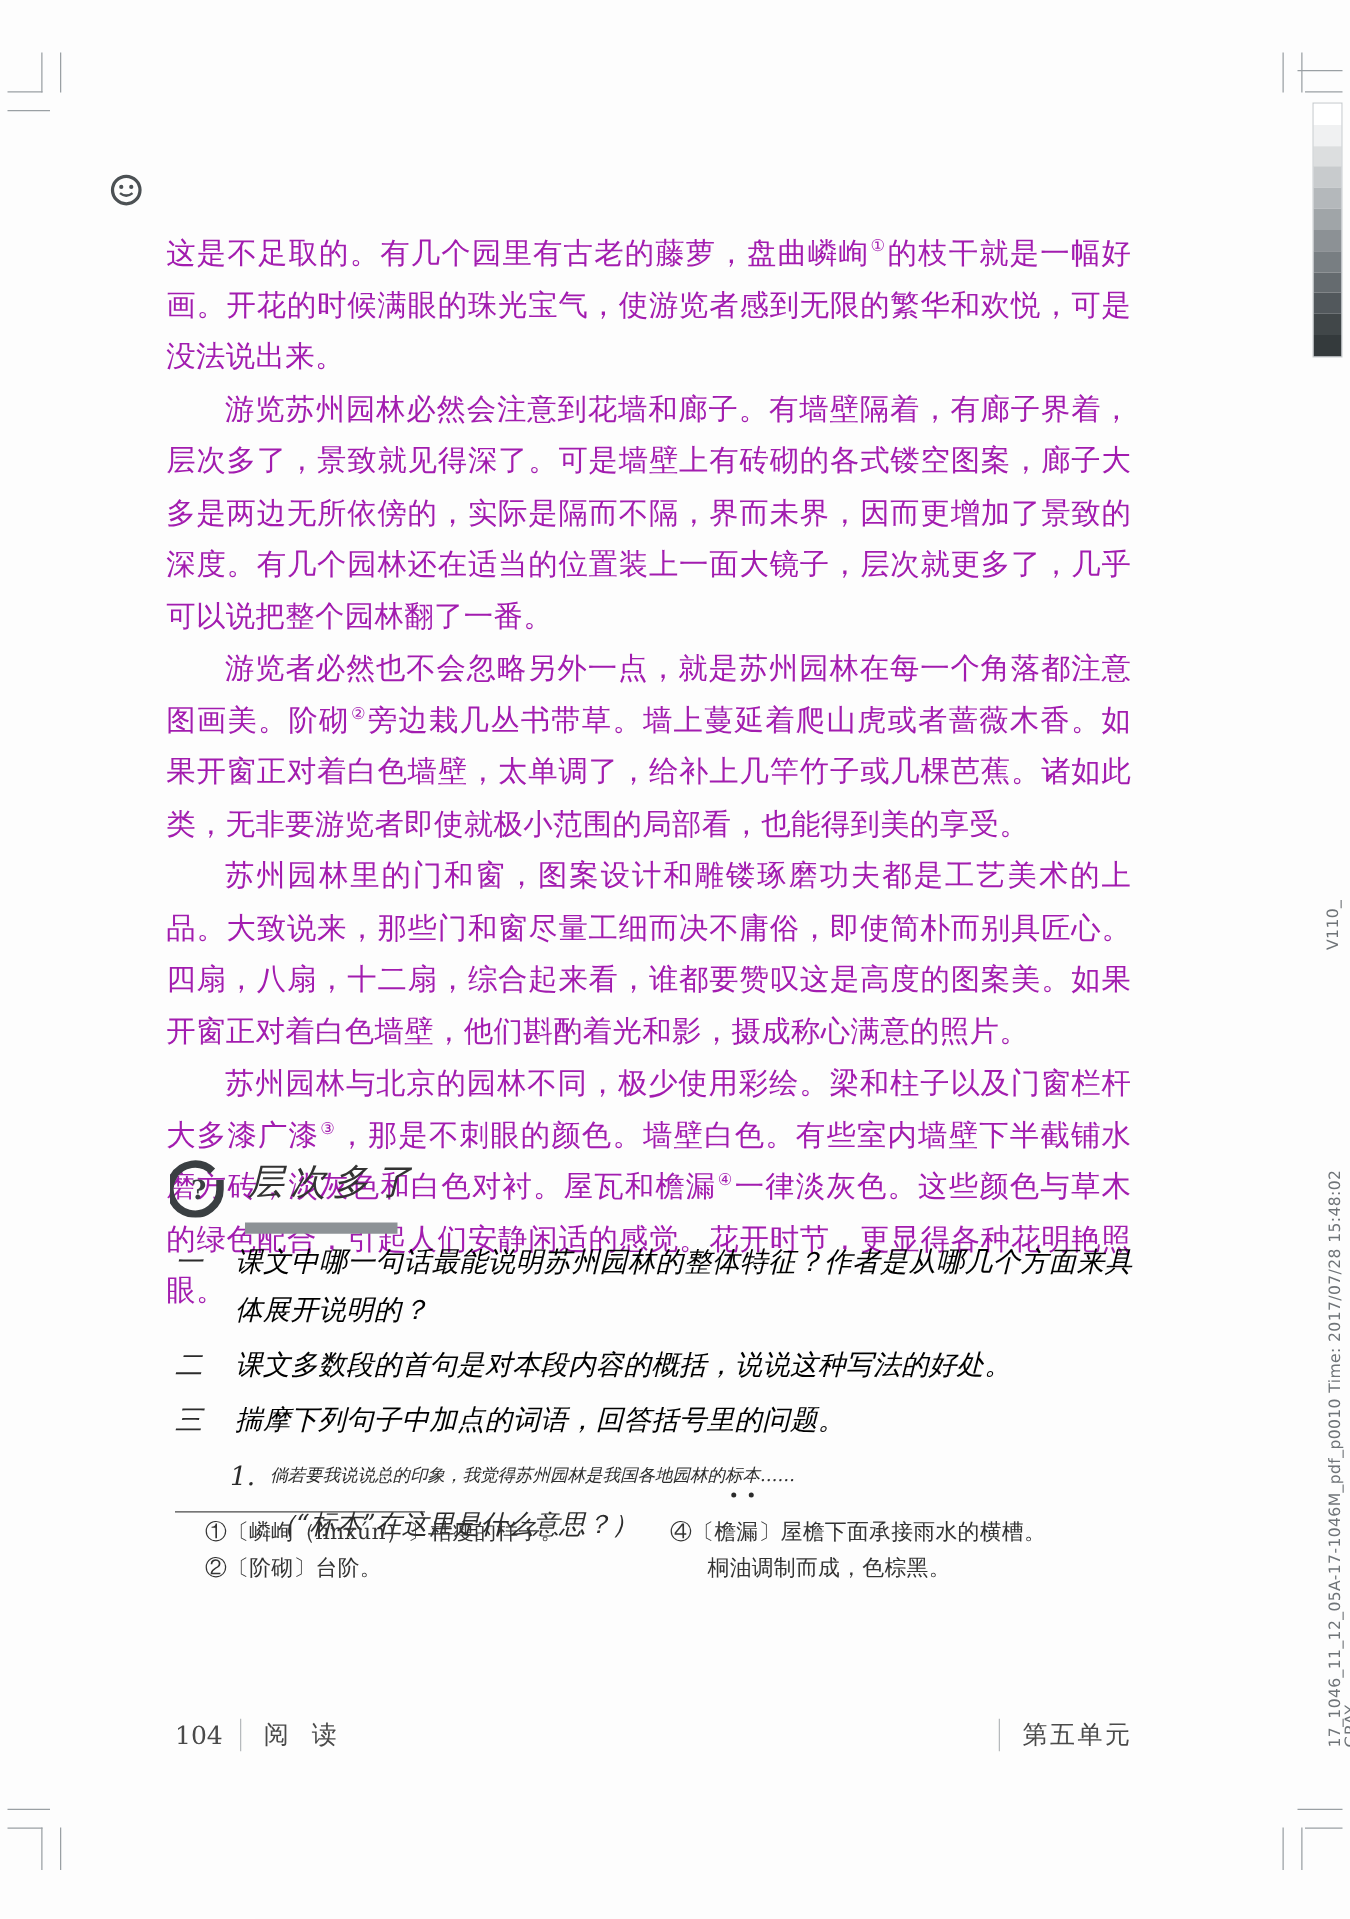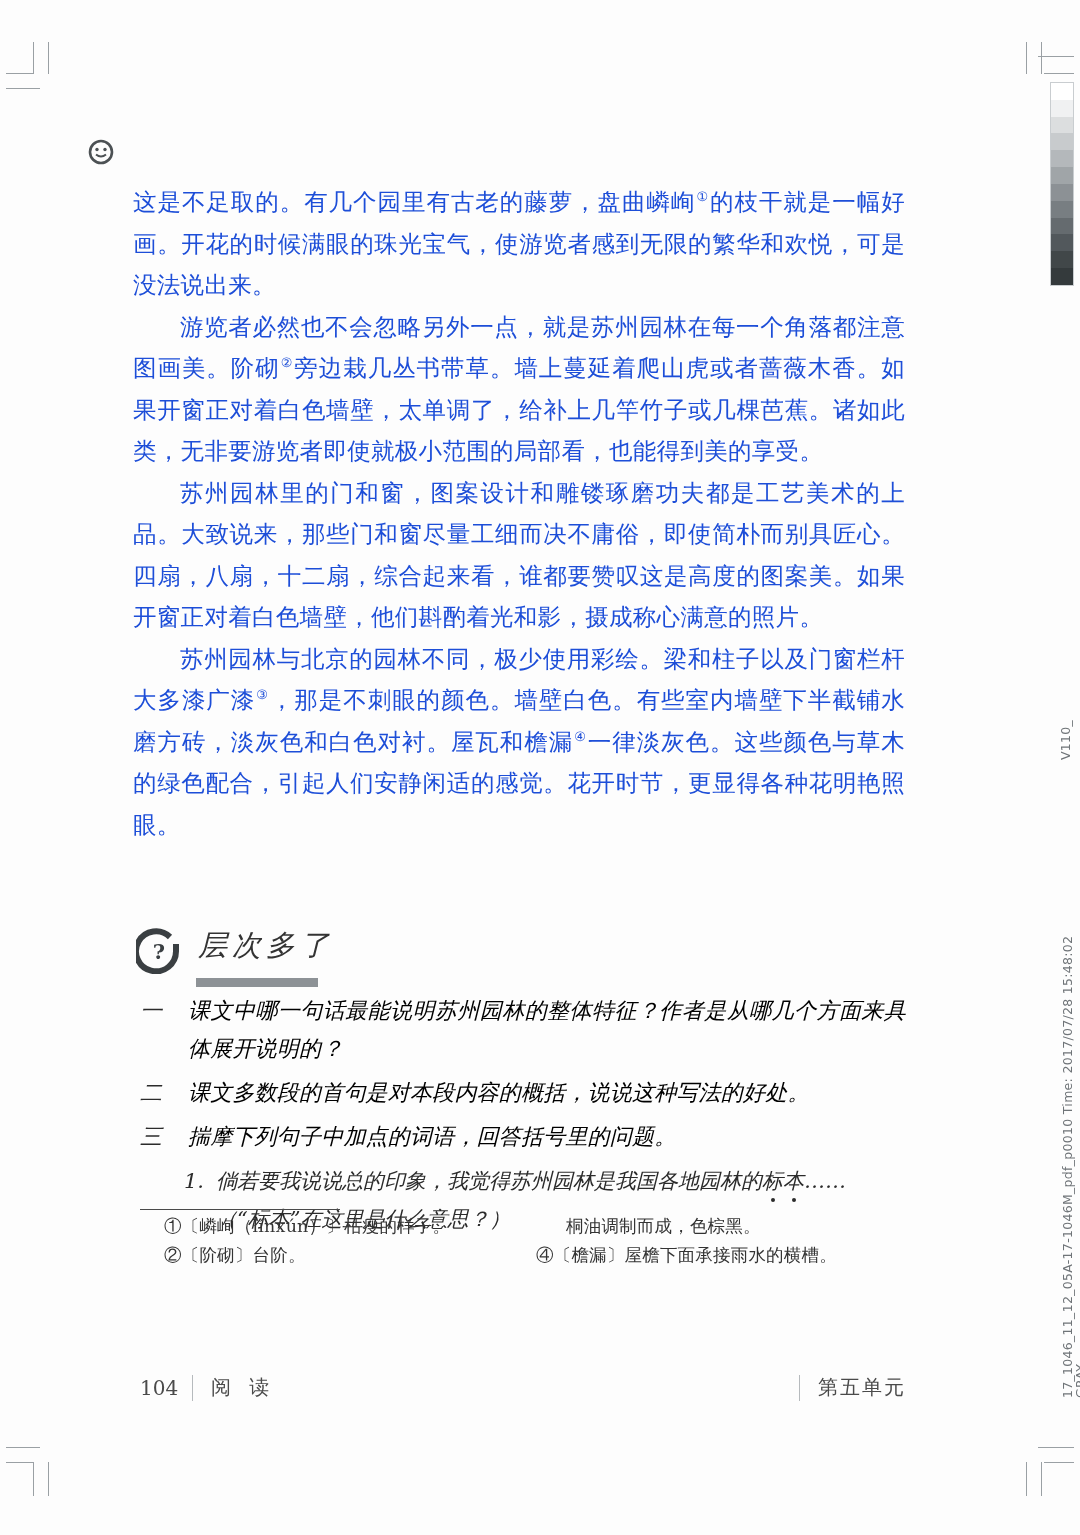--- a/index.html
+++ b/index.html
@@ -100,21 +100,21 @@
     top: 182px;
     width: 772px;
   }
   p.body {
     margin: 0;
     font-size: 23.5px;
     line-height: 41.5px;
     text-align: justify;
     text-justify: inter-ideograph;
     letter-spacing: 0.3px;
-    color: #1d4ed8;
+    color: #a21caf;
   }
   p.body.indent { text-indent: 2em; }
   sup.fn {
     font-size: 13px;
     vertical-align: super;
     line-height: 0;
     padding: 0 1px;
   }
 
   
@@ -184,21 +184,21 @@
     align-items: flex-start;
     margin-left: 44px;
   }
   .sub-num {
     flex: 0 0 32px;
     font-size: 21px;
     line-height: 38px;
   }
   .sub-text {
     flex: 1 1 auto;
-    font-size: 21px;
+    font-size: 14px;
     line-height: 38px;
   }
   .paren-line {
     margin-left: 76px;
     font-size: 21px;
     line-height: 38px;
   }
   .emph-dot {
     position: relative;
   }
@@ -306,20 +306,21 @@
 
   <svg id="smiley" viewBox="0 0 26 26">
     <circle cx="13" cy="13" r="11" fill="none" stroke="#4c5154" stroke-width="2.6"></circle>
     <circle cx="9" cy="10.5" r="1.7" fill="#4c5154"></circle>
     <circle cx="17" cy="10.5" r="1.7" fill="#4c5154"></circle>
     <path d="M8 15.5 Q13 19.5 18 15.5" fill="none" stroke="#4c5154" stroke-width="2"></path>
   </svg>
 
   <div id="content">
       <p class="body">这是不足取的。有几个园里有古老的藤萝，盘曲嶙峋<sup class="fn">①</sup>的枝干就是一幅好画。开花的时候满眼的珠光宝气，使游览者感到无限的繁华和欢悦，可是没法说出来。</p>
+      <p class="body indent">游览苏州园林必然会注意到花墙和廊子。有墙壁隔着，有廊子界着，层次多了，景致就见得深了。可是墙壁上有砖砌的各式镂空图案，廊子大多是两边无所依傍的，实际是隔而不隔，界而未界，因而更增加了景致的深度。有几个园林还在适当的位置装上一面大镜子，层次就更多了，几乎可以说把整个园林翻了一番。</p>
       <p class="body indent">游览者必然也不会忽略另外一点，就是苏州园林在每一个角落都注意图画美。阶砌<sup class="fn">②</sup>旁边栽几丛书带草。墙上蔓延着爬山虎或者蔷薇木香。如果开窗正对着白色墙壁，太单调了，给补上几竿竹子或几棵芭蕉。诸如此类，无非要游览者即使就极小范围的局部看，也能得到美的享受。</p>
       <p class="body indent">苏州园林里的门和窗，图案设计和雕镂琢磨功夫都是工艺美术的上品。大致说来，那些门和窗尽量工细而决不庸俗，即使简朴而别具匠心。四扇，八扇，十二扇，综合起来看，谁都要赞叹这是高度的图案美。如果开窗正对着白色墙壁，他们斟酌着光和影，摄成称心满意的照片。</p>
       <p class="body indent">苏州园林与北京的园林不同，极少使用彩绘。梁和柱子以及门窗栏杆大多漆广漆<sup class="fn">③</sup>，那是不刺眼的颜色。墙壁白色。有些室内墙壁下半截铺水磨方砖，淡灰色和白色对衬。屋瓦和檐漏<sup class="fn">④</sup>一律淡灰色。这些颜色与草木的绿色配合，引起人们安静闲适的感觉。花开时节，更显得各种花明艳照眼。</p>
     </div>
 
   <div id="section-heading">
     <svg id="qmark-icon" viewBox="0 0 46 46">
       <path d="M34 9 A20 20 0 1 0 40 23 L40 16" fill="none" stroke="#3a3f42" stroke-width="6" stroke-linecap="butt"></path>
       <text x="23" y="31" text-anchor="middle" font-family="DejaVu Serif, serif" font-size="21" font-weight="bold" fill="#3a3f42">?</text>
     </svg>
@@ -347,22 +348,22 @@
       <div class="paren-line">（“标本”在这里是什么意思？）</div>
     </div>
 
   <div id="footnote-rule"></div>
   <div id="footnotes">
     <div class="fn-col" id="fn-left">
         <div class="fn-line">①〔嶙峋（línxún）〕枯瘦的样子。</div>
         <div class="fn-line">②〔阶砌〕台阶。</div>
       </div>
     <div class="fn-col" id="fn-right">
+        <div class="fn-line">④〔檐漏〕屋檐下面承接雨水的横槽。</div>
         <div class="fn-line cont">桐油调制而成，色棕黑。</div>
-        <div class="fn-line">④〔檐漏〕屋檐下面承接雨水的横槽。</div>
       </div>
   </div>
 
   <div id="footer">
     <div id="page-number">104</div>
     <div class="footer-sep"></div>
     <div id="footer-section">阅 读</div>
     <div id="footer-spacer"></div>
     <div class="footer-sep"></div>
     <div id="footer-unit">第五单元</div>

